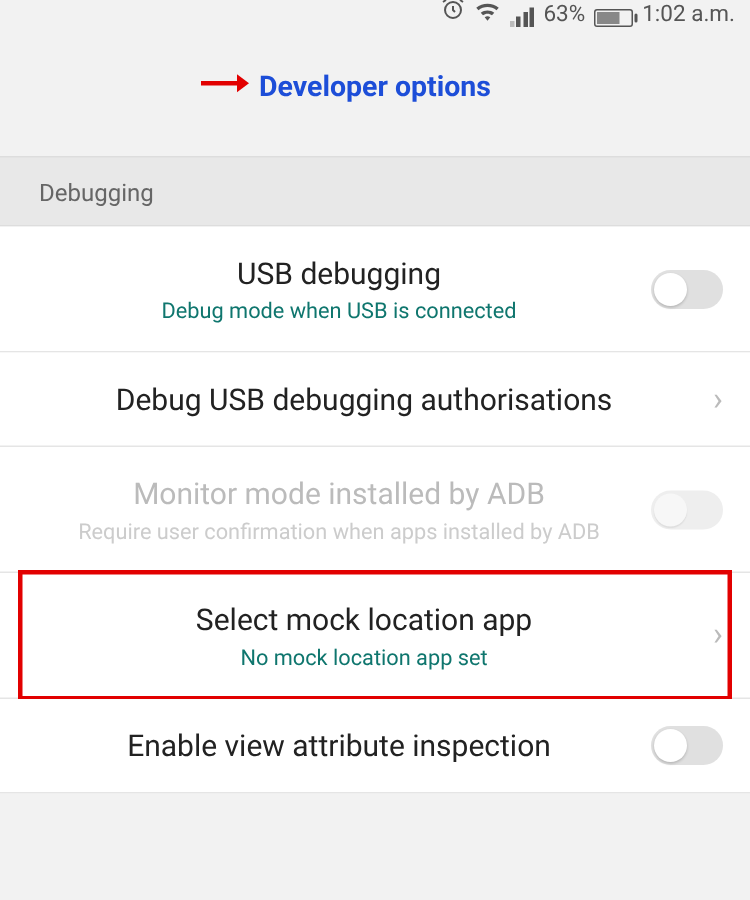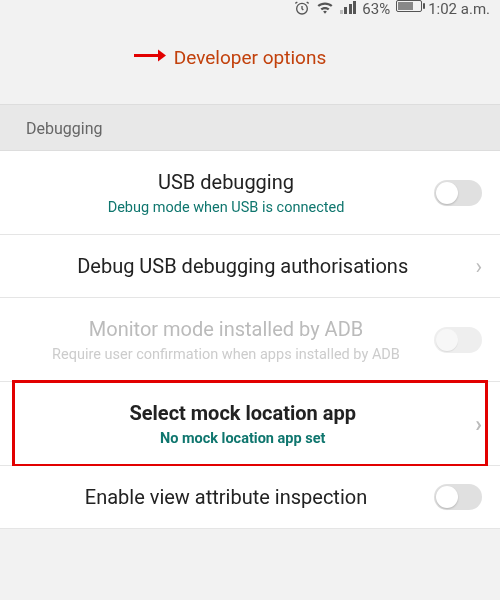--- a/index.html
+++ b/index.html
@@ -8,22 +8,22 @@
     background: #f2f2f2;
     width: 500px;
     height: 600px;
     overflow: hidden;
     color: #333;
   }
   .status-bar {
     height: 28px;
     display: flex;
     justify-content: flex-end;
-    align-items: flex-start;
-    padding: 0 10px;
+    align-items: flex-end;
+    padding: 10px 10px;
     font-size: 15px;
     color: #555;
     gap: 6px;
     background: #f2f2f2;
   }
   .status-bar .batt-icon {
     width: 26px; height: 12px;
     border: 1.5px solid #555;
     border-radius: 2px;
     position: relative;
@@ -46,22 +46,22 @@
   .header {
     height: 58px;
     display: flex;
     align-items: center;
     justify-content: center;
     background: #f2f2f2;
     position: relative;
   }
   .header-title {
     font-size: 19px;
-    color: #c2410c;
-    font-weight: 400;
+    color: #1d4ed8;
+    font-weight: 700;
   }
   .red-arrow {
     position: absolute;
     left: 134px;
     top: 50%;
     transform: translateY(-50%);
   }
   .section-header {
     background: #e8e8e8;
     padding: 14px 26px 12px;
@@ -201,21 +201,21 @@
 <div class="row disabled">
   <div class="text">
     <div class="title">Monitor mode installed by ADB</div>
     <div class="subtitle">Require user confirmation when apps installed by ADB</div>
   </div>
   <div class="toggle disabled">
       <div class="knob"></div>
     </div>
 </div>
 
-<div class="row" style="position:relative;font-weight:bold;">
+<div class="row" style="position:relative;">
   <div class="text">
     <div class="title">Select mock location app</div>
     <div class="subtitle">No mock location app set</div>
   </div>
   <span class="chevron">›</span>
   <div class="highlight-box"></div>
 </div>
 
 <div class="row">
   <div class="text">

